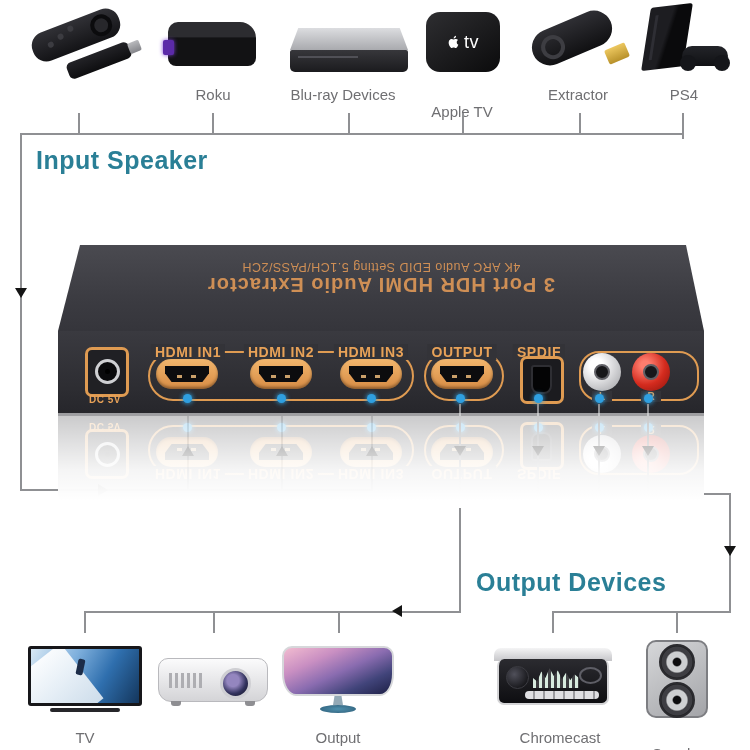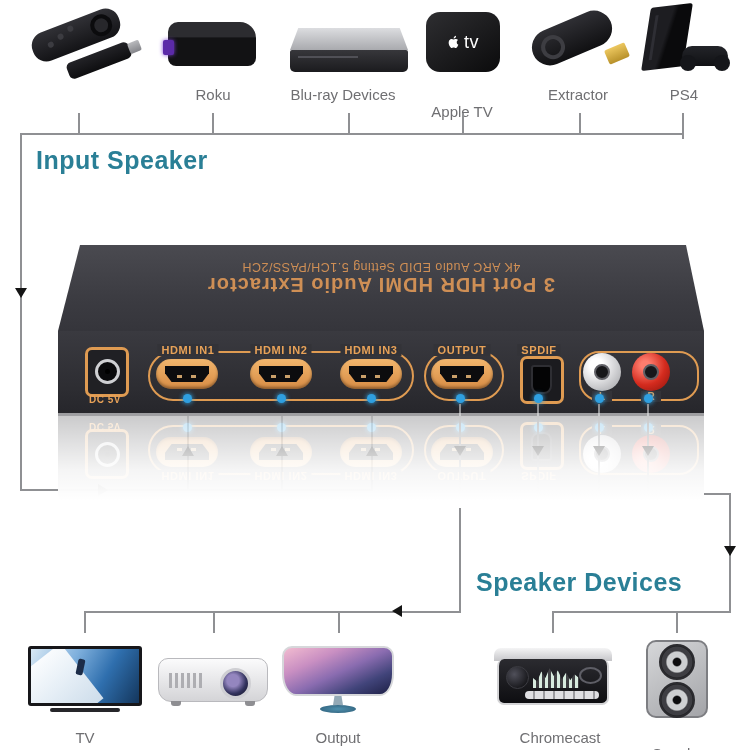--- a/index.html
+++ b/index.html
@@ -28,21 +28,21 @@
   .front-face{position:absolute;left:0;top:86px;width:646px;height:82px;
               background:linear-gradient(180deg,#3a3a40 0%,#2d2d32 70%,#26262b 100%);
               border-bottom:3px solid #4d4d53;}
   .top-title{position:absolute;left:112px;top:14px;width:422px;text-align:center;
              transform:rotate(180deg);color:#cf8f55;}
   .top-title .t1{font-size:20px;font-weight:bold;letter-spacing:1px;line-height:22px;}
   .top-title .t2{font-size:12.5px;letter-spacing:0.5px;line-height:15px;}
 
   .port-outline{position:absolute;border:2px solid #df9b52;border-radius:26px;}
   .panel-label{position:absolute;transform:translateX(-50%);background:#333338;padding:0 4px;
-               color:#e8a258;font-size:11px;font-weight:bold;letter-spacing:0.6px;white-space:nowrap;}
+               color:#e8a258;font-size:14px;font-weight:bold;letter-spacing:0.6px;white-space:nowrap;}
   .hdmi-port{position:absolute;width:62px;height:30px;border-radius:15px;
              background:linear-gradient(180deg,#f2b66d,#d78c45);box-shadow:inset 0 -2px 3px rgba(0,0,0,.35);}
   .hdmi-slot{position:absolute;left:9px;top:7px;width:44px;height:16px;background:#0c0c0e;
              -webkit-clip-path:polygon(0 0,100% 0,100% 45%,85% 100%,15% 100%,0 45%);
              clip-path:polygon(0 0,100% 0,100% 45%,85% 100%,15% 100%,0 45%);}
   .hdmi-slot::after{content:'';position:absolute;left:12px;bottom:4px;width:5px;height:3px;
              background:#caa06a;box-shadow:14px 0 0 #caa06a;}
   .dc-jack{position:absolute;left:27px;top:102px;width:38px;height:44px;border:3px solid #df9b52;
            border-radius:7px;background:#202024;}
   .dc-jack::before{content:'';position:absolute;left:7px;top:9px;width:19px;height:19px;border-radius:50%;
@@ -204,21 +204,21 @@
   <div class="hl" style="left:20px;top:489px;width:353px;"></div>
   <div class="arr right" style="left:98px;top:484px;"></div>
   <div class="vl" style="left:187px;top:404px;height:86px;"></div>
   <div class="vl" style="left:281px;top:404px;height:86px;"></div>
   <div class="vl" style="left:371px;top:404px;height:86px;"></div>
   <div class="arr up" style="left:182px;top:446px;"></div>
   <div class="arr up" style="left:276px;top:446px;"></div>
   <div class="arr up" style="left:366px;top:446px;"></div>
 
   <div class="section-heading" style="left:36px;top:146px;">Input Speaker</div>
-  <div class="section-heading" style="left:476px;top:568px;">Speaker Devices</div>
+  <div class="section-heading" style="left:476px;top:568px;">Output Devices</div>
 
   <div class="device">
     <div class="top-face">
       <div class="top-title">
         <div class="t1">3 Port HDR HDMI Audio Extractor</div>
         <div class="t2">4K ARC Audio EDID Setting 5.1CH/PASS/2CH</div>
       </div>
     </div>
     <div class="front-face"></div>
 

